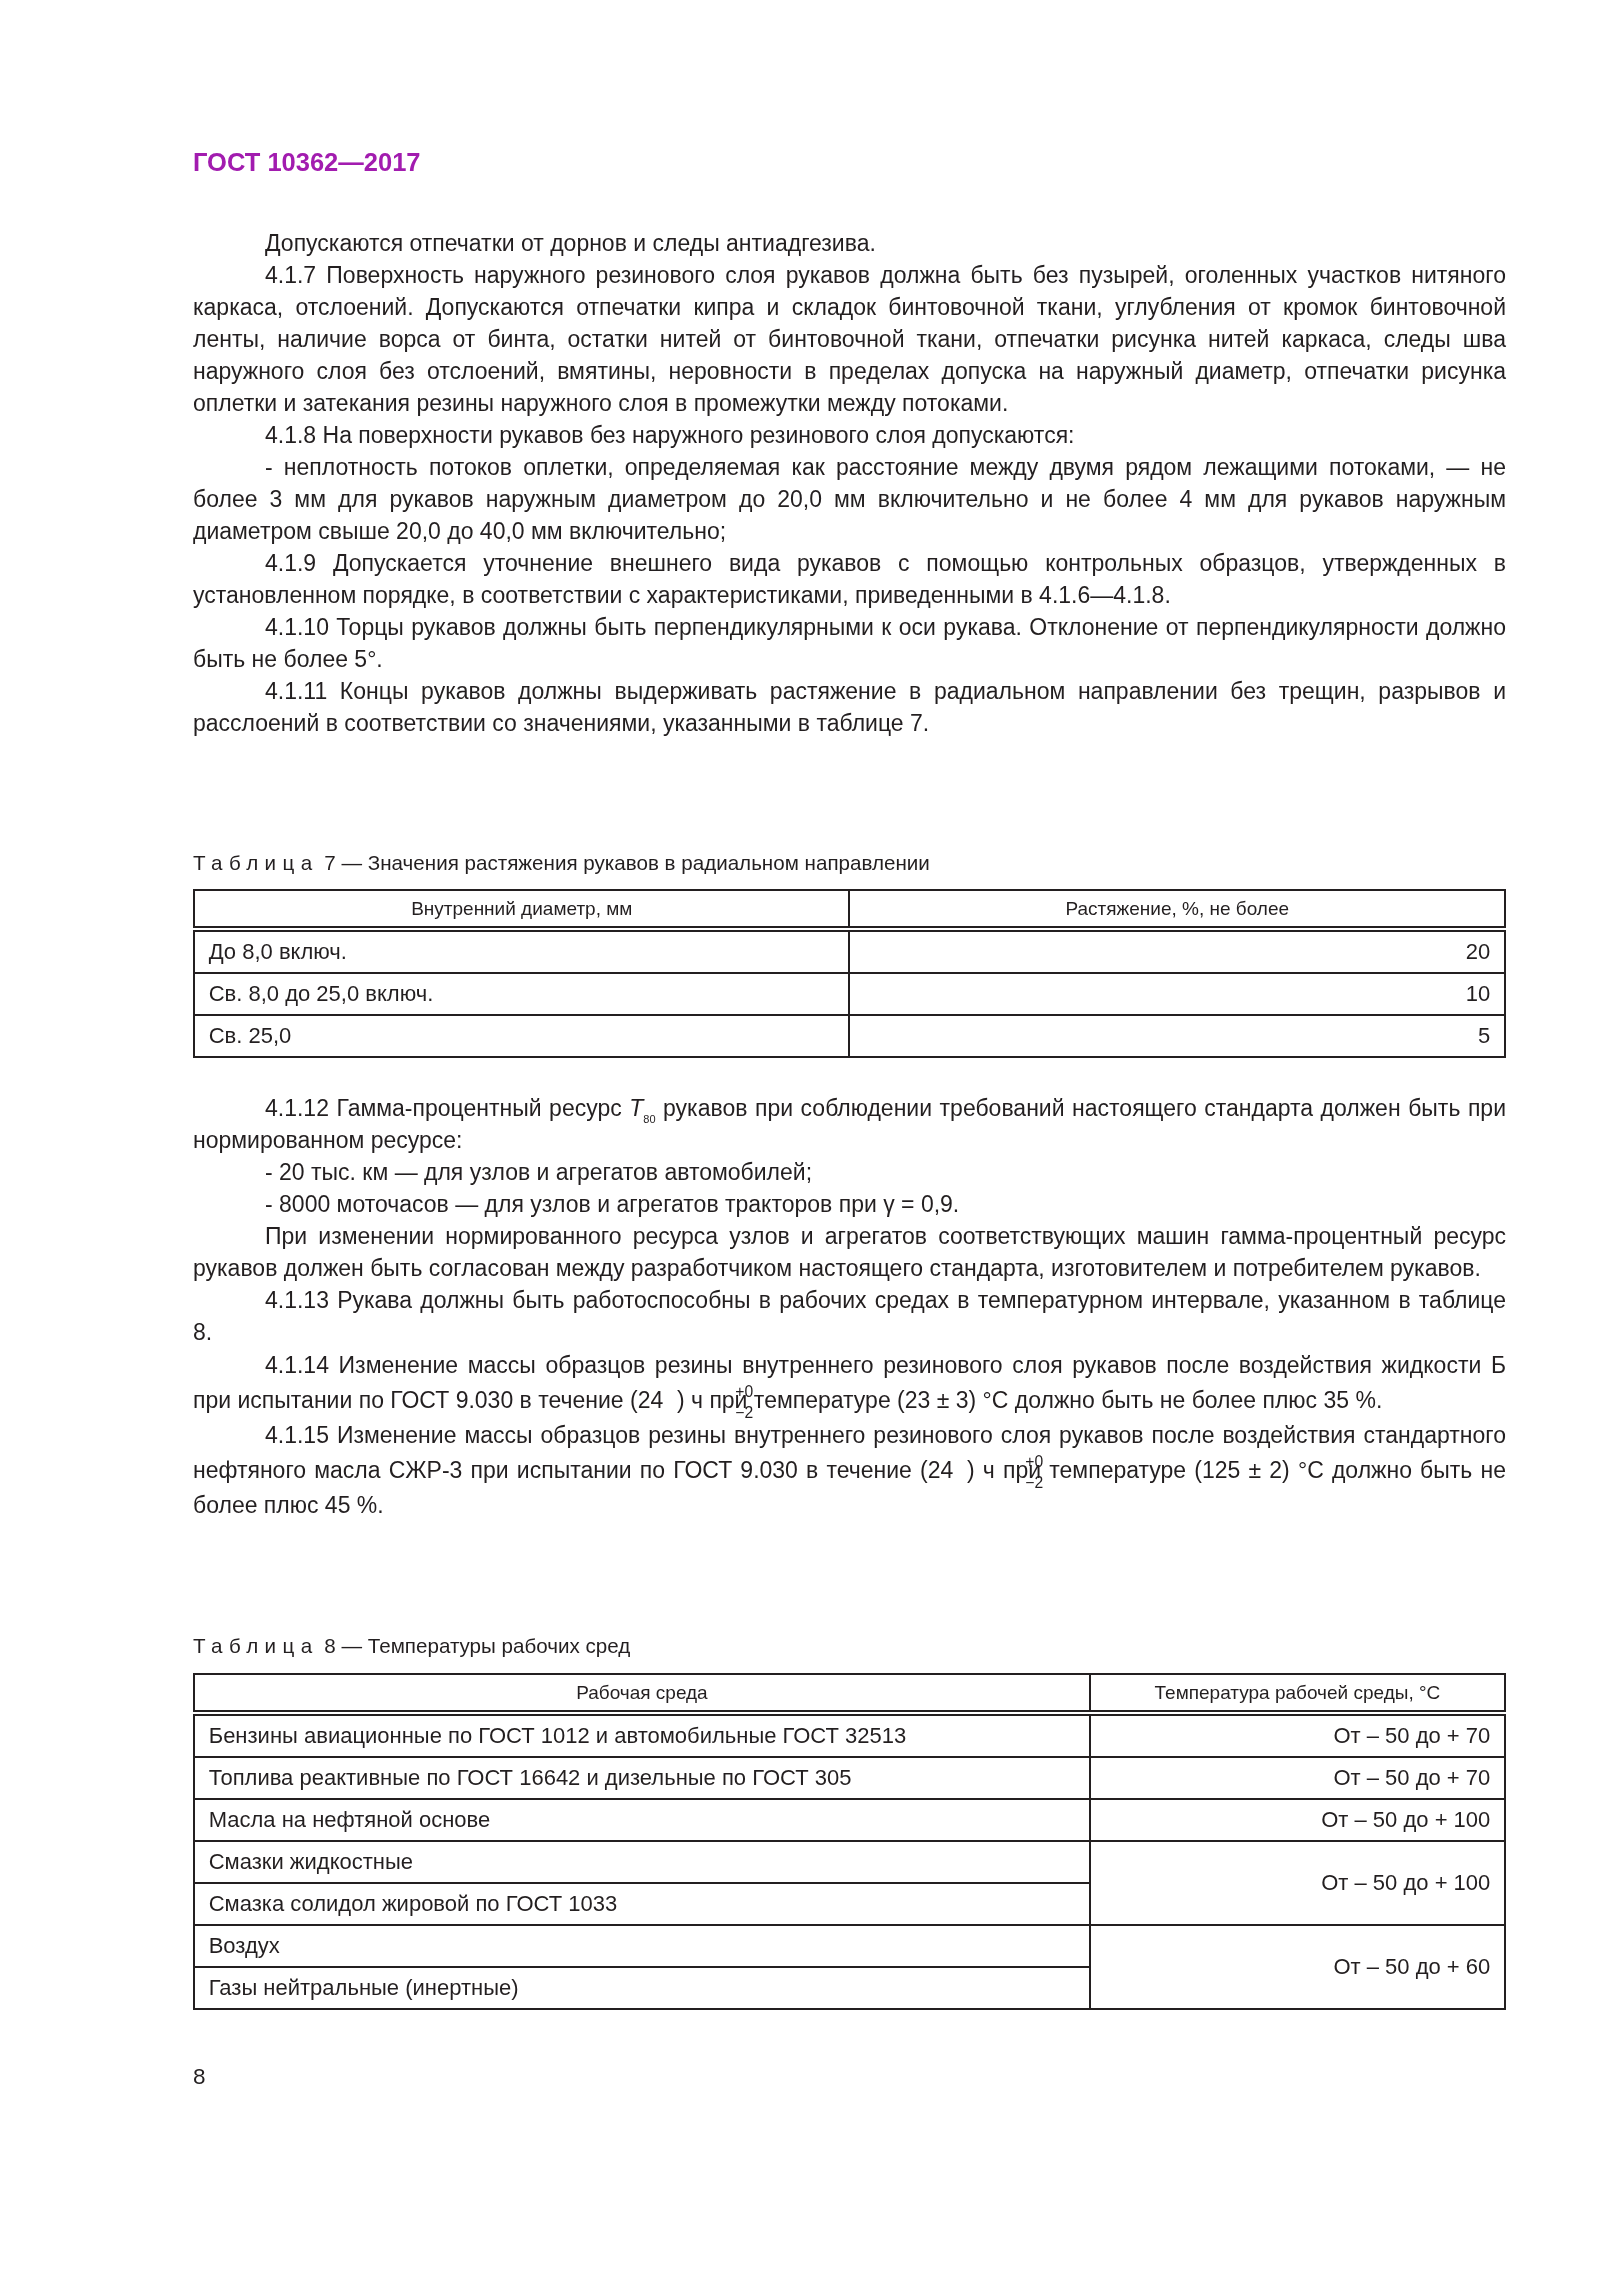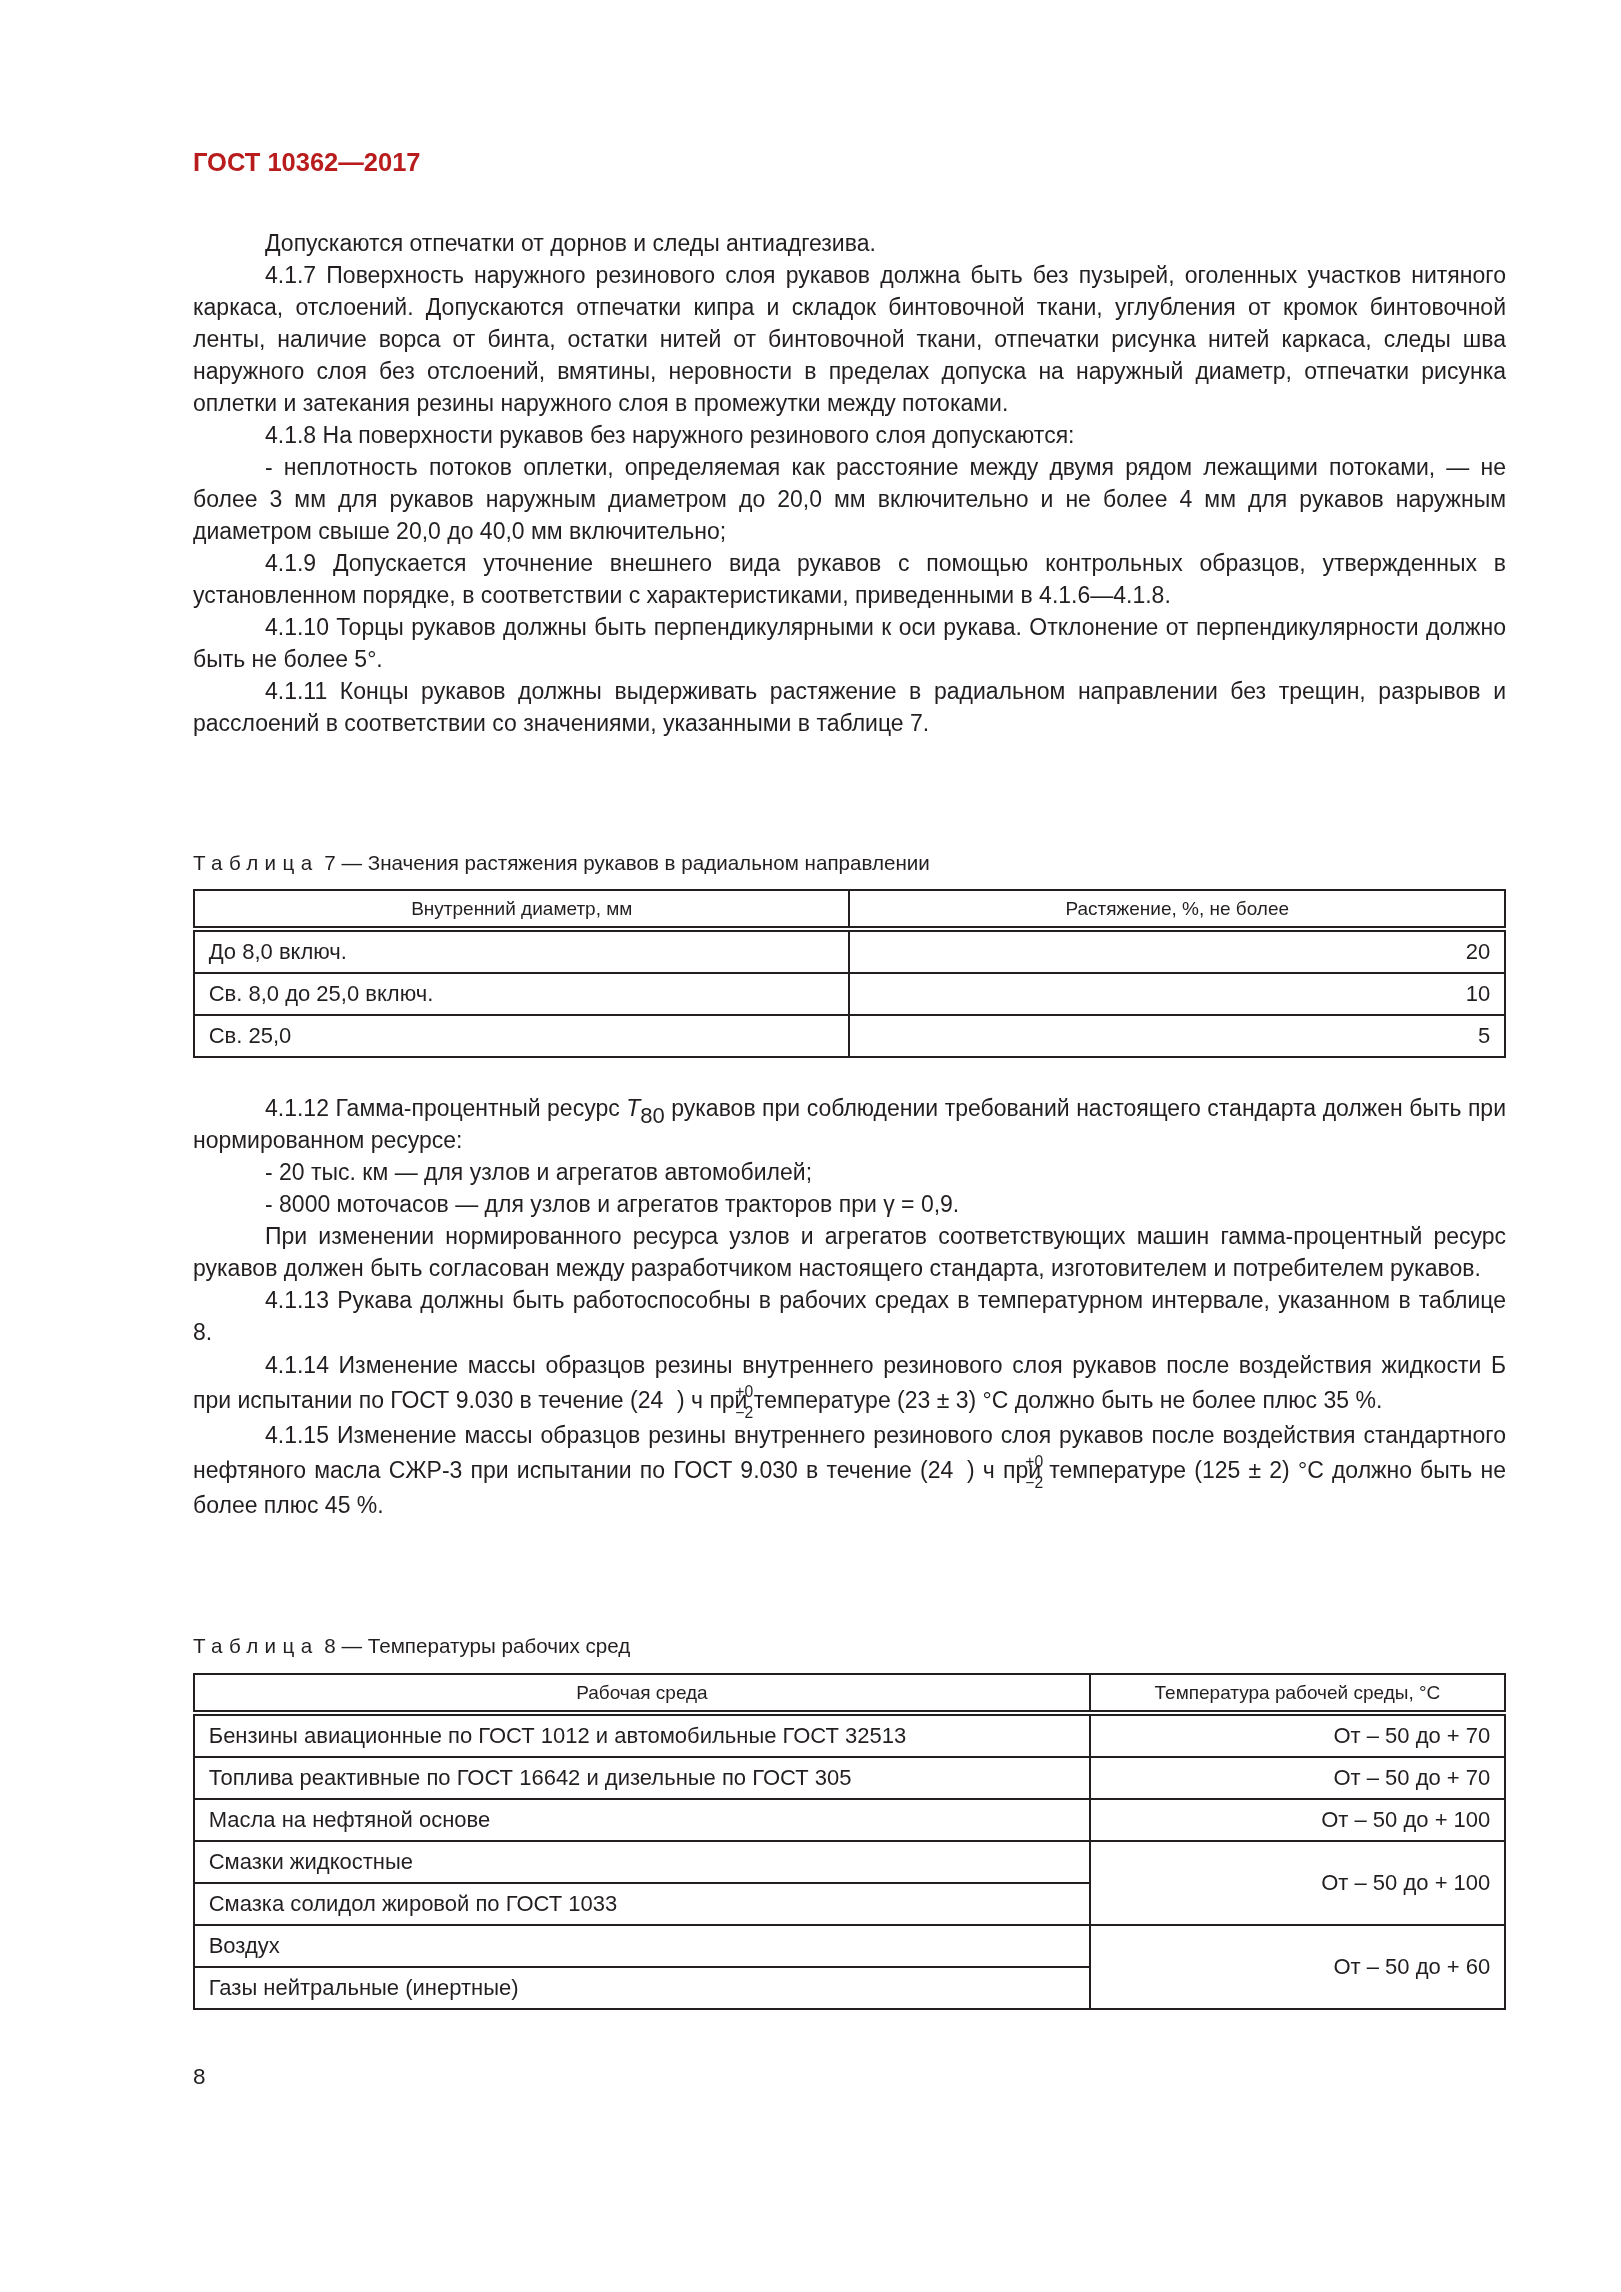--- a/index.html
+++ b/index.html
@@ -2,25 +2,25 @@
 <html><head>
 <meta charset="utf-8">
 <style>
   html, body { margin: 0; padding: 0; background: #ffffff; }
   body {
     width: 1621px; height: 2293px; position: relative; overflow: hidden;
     font-family: "Liberation Sans", sans-serif; color: #231f20;
   }
   .abs { position: absolute; left: 193px; width: 1313px; }
   .doc-header {
-    top: 147px; font-weight: bold; font-size: 25.5px; line-height: 31px; color: #b91c1c;
+    top: 147px; font-weight: bold; font-size: 25.5px; line-height: 31px; color: #a21caf;
   }
   .body-block { font-size: 23px; line-height: 32px; text-align: justify; }
   .body-block p { margin: 0; text-indent: 72px; }
-  .sub { font-size: 22px; vertical-align: -6.9px; line-height: 0; }
+  .sub { font-size: 11px; vertical-align: -6.9px; line-height: 0; }
   .ital { font-style: italic; }
   .frac { display: inline-block; vertical-align: middle; position: relative; line-height: 1; font-size: 15.7px; width: 13.7px; height: 29px; margin-left: 0; }
   .frac .up { position: absolute; top: -3.9px; left: 0; }
   .frac .dn { position: absolute; bottom: -3.9px; left: 0; }
   .caption { font-size: 20.6px; line-height: 27.4px; }
   .caption .spaced { letter-spacing: 6.4px; }
   table.t { position: absolute; left: 193px; border-collapse: collapse; font-size: 22px; }
   table.t td, table.t th { border: 2.9px solid #231f20; padding: 0 13.7px; height: 40px; }
   table.t th { font-weight: normal; font-size: 19px; text-align: center; border-bottom: 6.9px double #231f20; height: 35px; }
   table.t td.c { text-align: right; }

